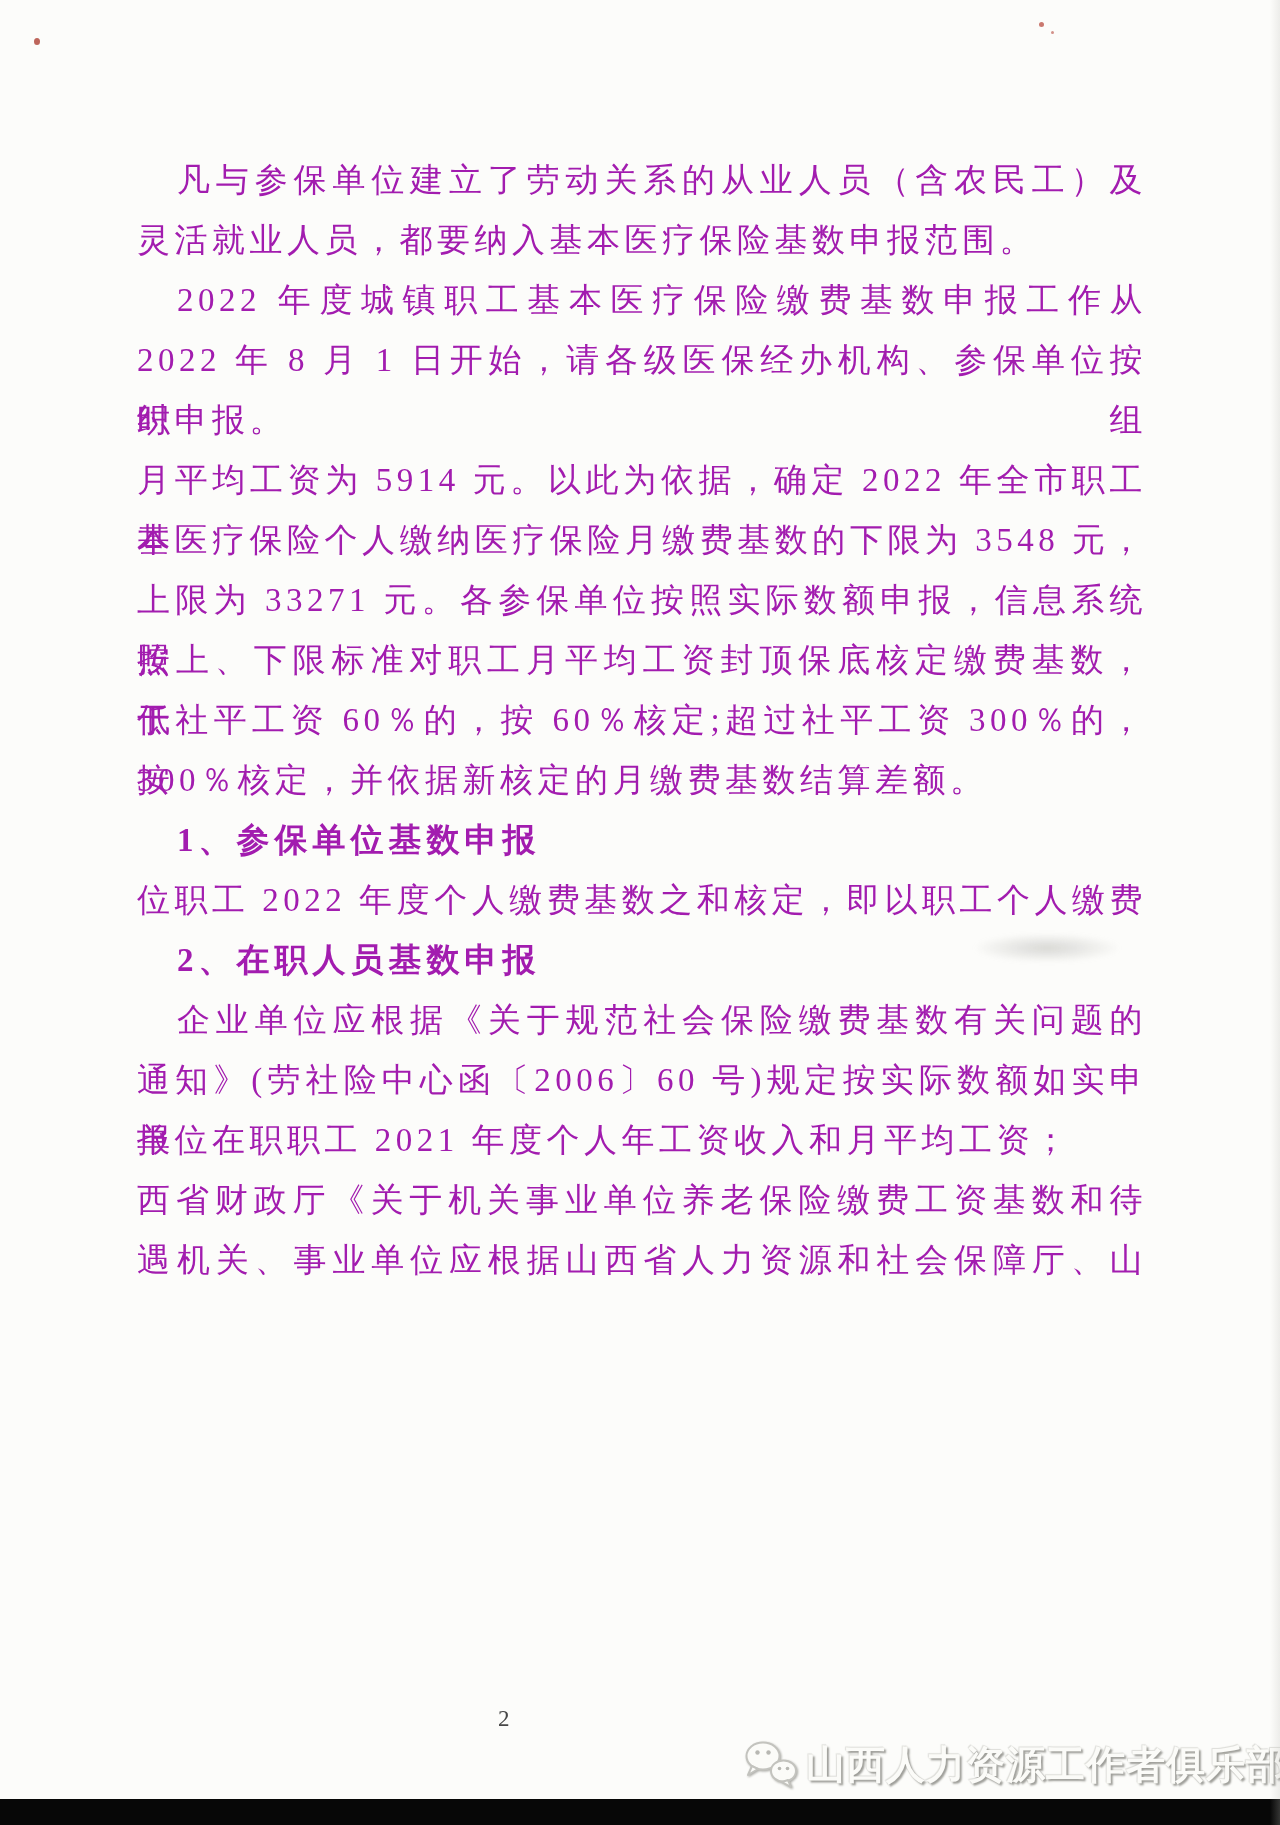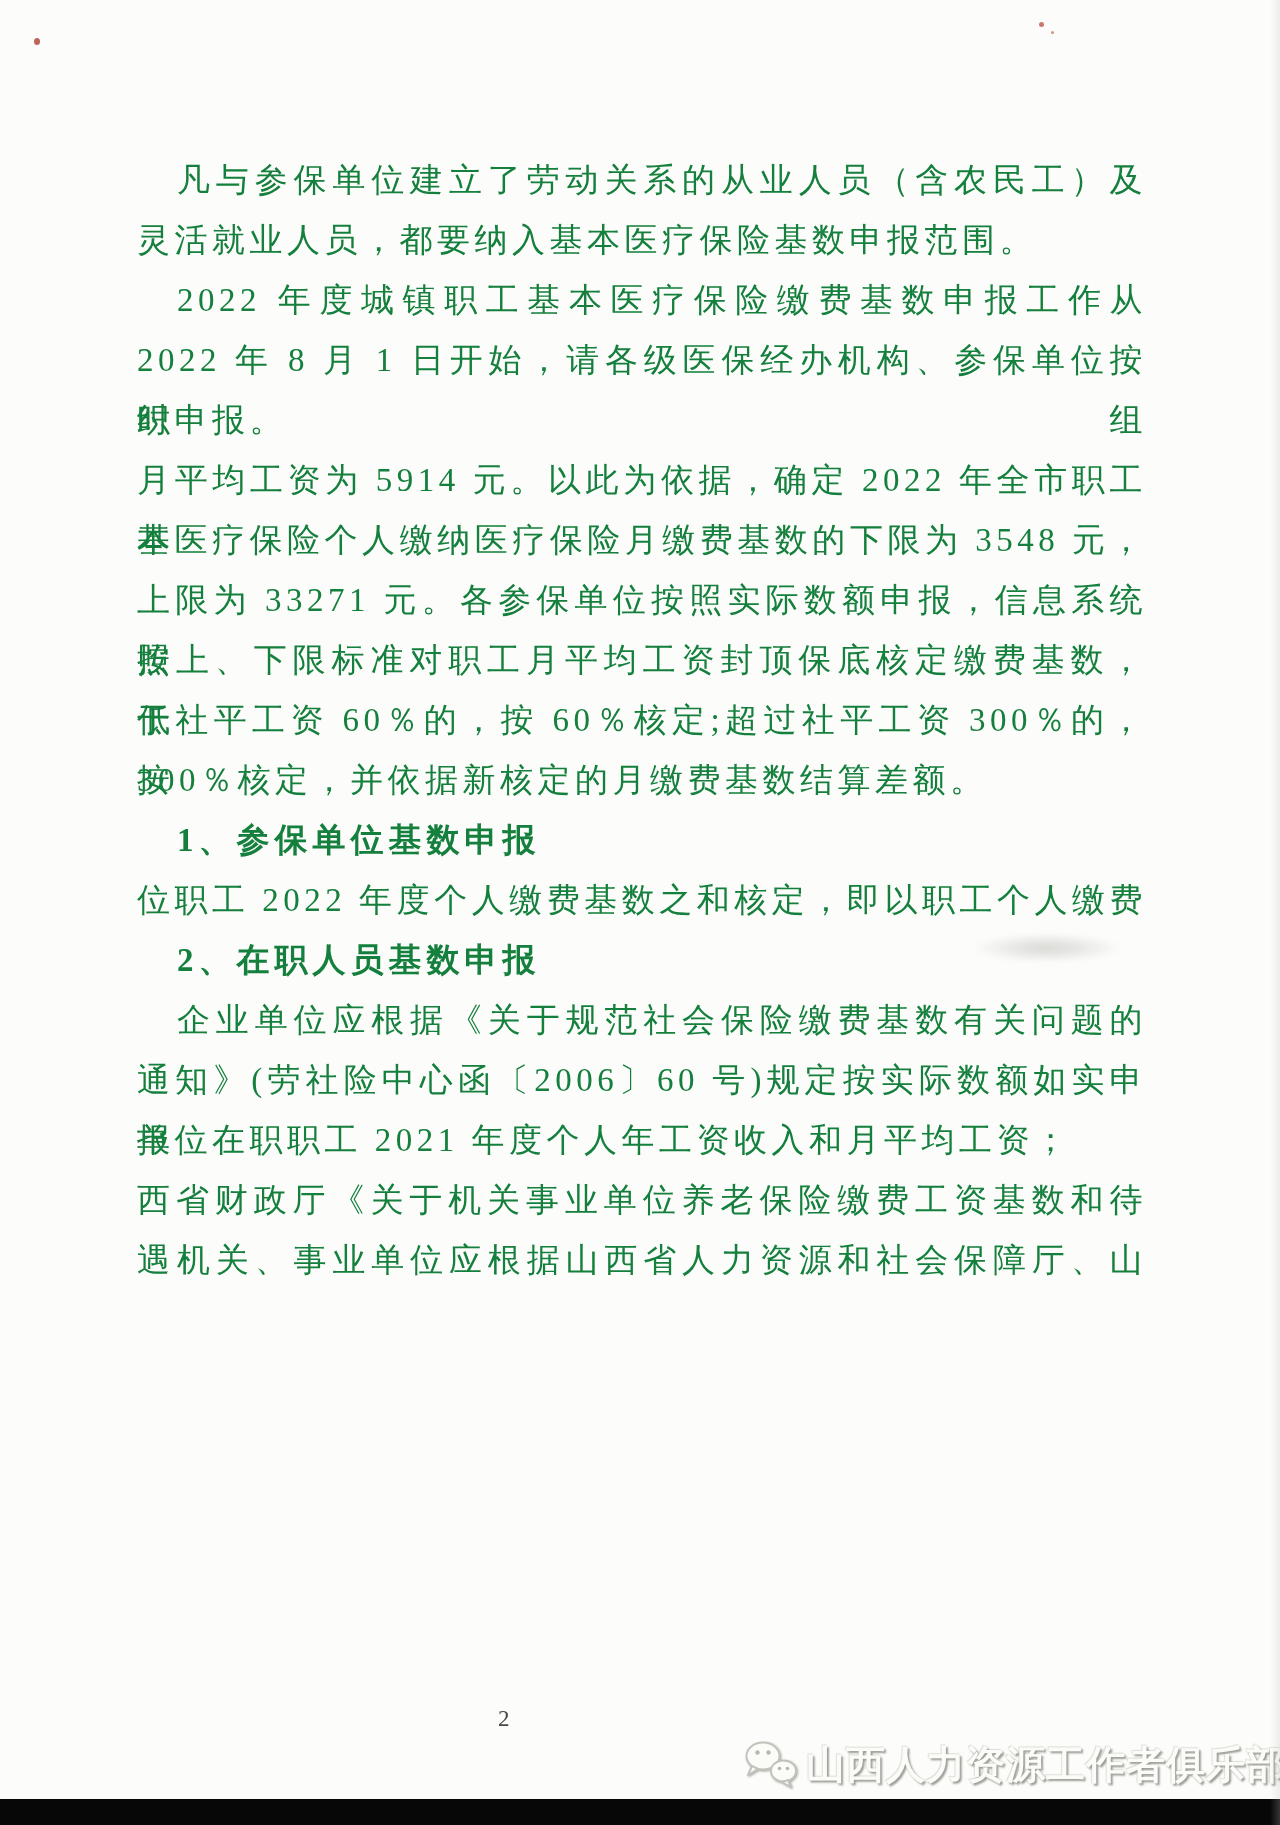--- a/index.html
+++ b/index.html
@@ -12,21 +12,21 @@
     font-family:"Liberation Serif","DejaVu Serif",serif;
   }
   
   .page::after{
     content:"";position:absolute;right:0;top:0;width:10px;height:100%;
     background:linear-gradient(to left,rgba(190,190,185,.25),rgba(190,190,185,0));
     pointer-events:none;
   }
   .doc{
     position:absolute;left:137px;top:150px;width:1010px;
-    color:#15803d;
+    color:#a21caf;
     font-size:33px;
     letter-spacing:4.5px;
   }
   .ln{height:60px;line-height:60px;white-space:nowrap;}
   .fill{white-space:normal;text-align:justify;text-align-last:justify;}
   .ind{padding-left:40px;}
   .bold{font-weight:700;letter-spacing:5px;}
   .pno{
     position:absolute;left:498px;top:1706px;
     font-size:23px;color:#474747;letter-spacing:0;

